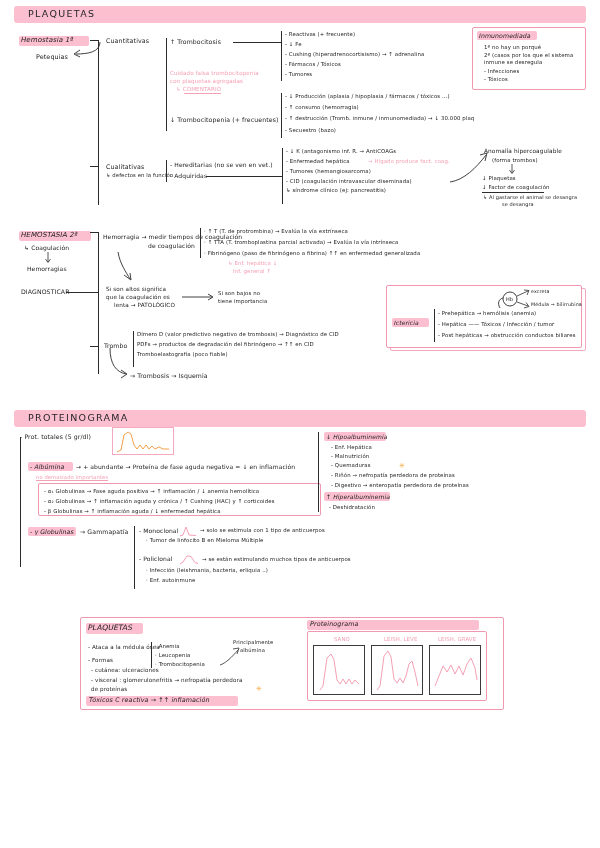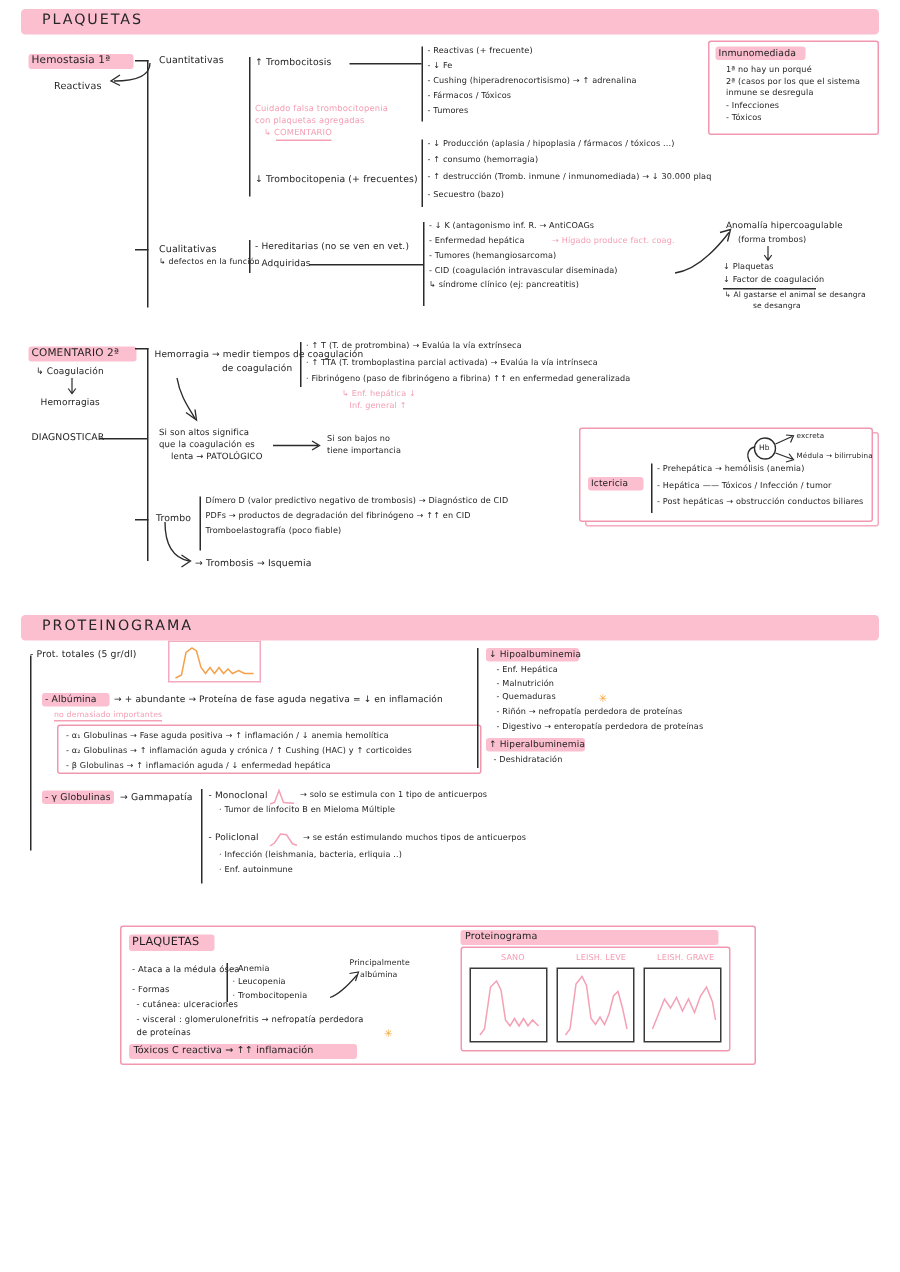--- a/index.html
+++ b/index.html
@@ -42,21 +42,21 @@
     font-family: "DejaVu Sans", sans-serif;
   }
 
   
   .hl {
     position: absolute;
     background: #fbbfd0;
     border-radius: 2px;
     z-index: 0;
   }
-  .t.over { z-index: 2; }
+  .t.over { z-index: 2; font-style: italic; }
 
   
   .box {
     position: absolute;
     border: 1.1px solid #f198b0;
     border-radius: 2px;
     background: transparent;
   }
   .box-shadow {
     position: absolute;
@@ -91,21 +91,21 @@
 </head>
 <body>
 
 <div class="page">
 
   <div class="banner" style="left:14px; top:6px; width:572px; height:17px;"></div>
   <div class="banner-label" style="left:28px; top:8px;">PLAQUETAS</div>
 
   <div class="hl" style="left:19px; top:36px; width:70px; height:10px;"></div>
   <div class="t over" style="left:21px; top:37px; font-size:7px;">Hemostasia 1ª</div>
-  <div class="t" style="left:36px; top:54px; font-size:6.4px;">Reactivas</div>
+  <div class="t" style="left:36px; top:54px; font-size:6.4px;">Petequias</div>
 
   <svg style="position:absolute; left:70px; top:40px;" width="32" height="22">
     <path d="M30 2 C 30 12, 18 14, 6 14" stroke="#2b2b2b" stroke-width="0.9" fill="none"></path>
     <path d="M10 10 L4 14 L10 17" stroke="#2b2b2b" stroke-width="0.9" fill="none"></path>
   </svg>
 
   <div class="ln v" style="left:98px; top:40px; height:165px;"></div>
   <div class="ln h" style="left:90px; top:40px; width:9px;"></div>
 
   <div class="t" style="left:106px; top:37px; font-size:6.3px;">Cuantitativas</div>
@@ -169,21 +169,21 @@
   <svg style="position:absolute; left:508px; top:164px;" width="8" height="10">
     <path d="M4 0 L4 9 M1.5 6 L4 9.5 L6.5 6" stroke="#2b2b2b" stroke-width="0.8" fill="none"></path>
   </svg>
   <div class="t" style="left:482px; top:175px;">↓ Plaquetas</div>
   <div class="t" style="left:482px; top:184px;">↓ Factor de coagulación</div>
   <div class="ln h" style="left:482px; top:192px; width:62px;"></div>
   <div class="t" style="left:483px; top:194px; font-size:5px;">↳ Al gastarse el animal se desangra</div>
   <div class="t" style="left:502px; top:201px; font-size:5px;">se desangra</div>
 
   <div class="hl" style="left:19px; top:231px; width:72px; height:10px;"></div>
-  <div class="t over" style="left:21px; top:232px; font-size:7px;">COMENTARIO 2ª</div>
+  <div class="t over" style="left:21px; top:232px; font-size:7px;">HEMOSTASIA 2ª</div>
   <div class="t" style="left:24px; top:244px; font-size:6px;">↳ Coagulación</div>
   <svg style="position:absolute; left:44px; top:252px;" width="8" height="11">
     <path d="M4 0 L4 10 M1.5 7 L4 10.5 L6.5 7" stroke="#2b2b2b" stroke-width="0.8" fill="none"></path>
   </svg>
   <div class="t" style="left:27px; top:265px; font-size:6px;">Hemorragias</div>
   <div class="t" style="left:21px; top:288px; font-size:6.2px;">DIAGNOSTICAR</div>
   <div class="ln h" style="left:66px; top:292px; width:32px;"></div>
   <div class="ln v" style="left:98px; top:232px; height:142px;"></div>
   <div class="ln h" style="left:90px; top:232px; width:9px;"></div>
 

